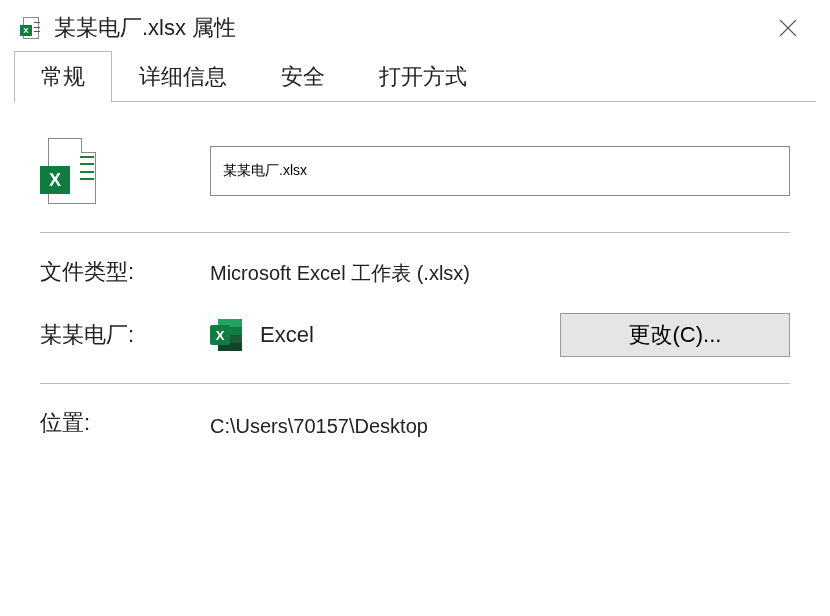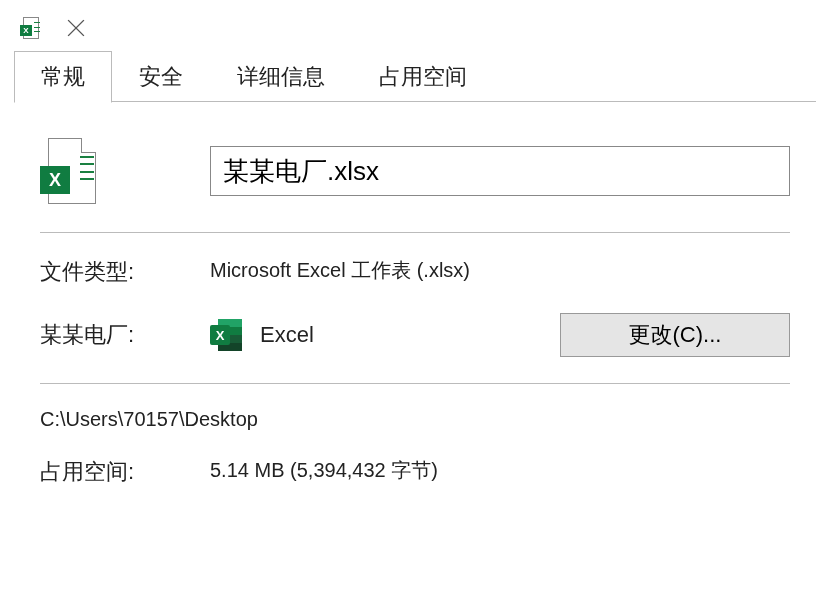--- a/index.html
+++ b/index.html
@@ -143,33 +143,33 @@
       justify-content: center;
       color: #fff;
       font-weight: bold;
       font-size: 18px;
       font-family: Arial, sans-serif;
     }
     .filename-input {
       flex: 1;
       border: 1px solid #888;
       padding: 10px 12px;
-      font-size: 26px;
+      font-size: 14px;
       font-family: inherit;
       height: 50px;
       outline: none;
     }
     .divider {
       border: none;
       border-top: 1px solid #bbb;
       margin: 8px 0 24px 0;
     }
     .prop-row {
       display: flex;
-      align-items: flex-start;
+      align-items: flex-end;
       margin-bottom: 26px;
     }
     .prop-label {
       width: 170px;
       flex-shrink: 0;
       color: #222;
       font-size: 22px;
     }
     .prop-value {
       flex: 1;
@@ -288,33 +288,34 @@
     <div class="titlebar-small-icon">
       <div class="tpage"></div>
       <div class="tlines">
           <span></span>
           <span></span>
           <span></span>
         </div>
       <div class="tbadge">X</div>
     </div>
   </div>
+  <div class="titlebar-text">某某电厂.xlsx 属性</div>
   <div class="close-btn">
     <svg viewBox="0 0 16 16">
       <line x1="1" y1="1" x2="15" y2="15" stroke="currentColor" stroke-width="1.2"></line>
       <line x1="15" y1="1" x2="1" y2="15" stroke="currentColor" stroke-width="1.2"></line>
     </svg>
   </div>
 </div>
 
 <div class="tabs">
   <div class="tab active">常规</div>
+  <div class="tab">详细信息</div>
   <div class="tab">安全</div>
-  <div class="tab">详细信息</div>
-  <div class="tab">占用空间</div>
+  <div class="tab">打开方式</div>
   <div class="tab-border-line"></div>
 </div>
 
 <div class="content">
 
   <div class="row-file-icon">
     <div class="file-icon-wrap">
       <div class="file-big-icon">
         <div class="page"></div>
         <div class="lines">
@@ -349,22 +350,19 @@
         <div class="front">X</div>
       </div>
       <span>Excel</span>
     </div>
     <button class="change-btn">更改(C)...</button>
   </div>
 
   <hr class="divider">
 
   <div class="prop-row">
+    <div class="prop-label">位置:</div>
     <div class="prop-value">C:\Users\70157\Desktop</div>
   </div>
 
 
-  <div class="prop-row">
-    <div class="prop-label">占用空间:</div>
-    <div class="prop-value">5.14 MB (5,394,432 字节)</div>
-  </div>
 
 </div>
 
 </body></html>

